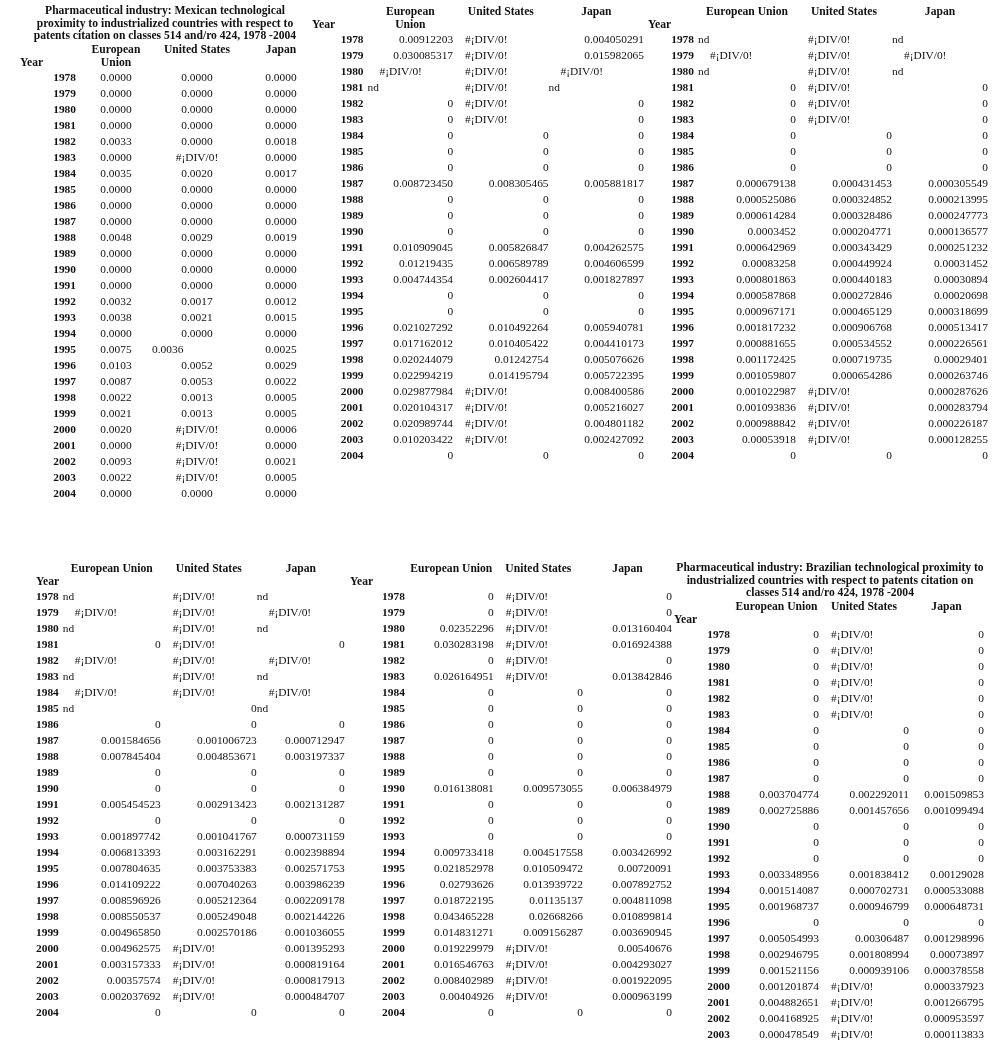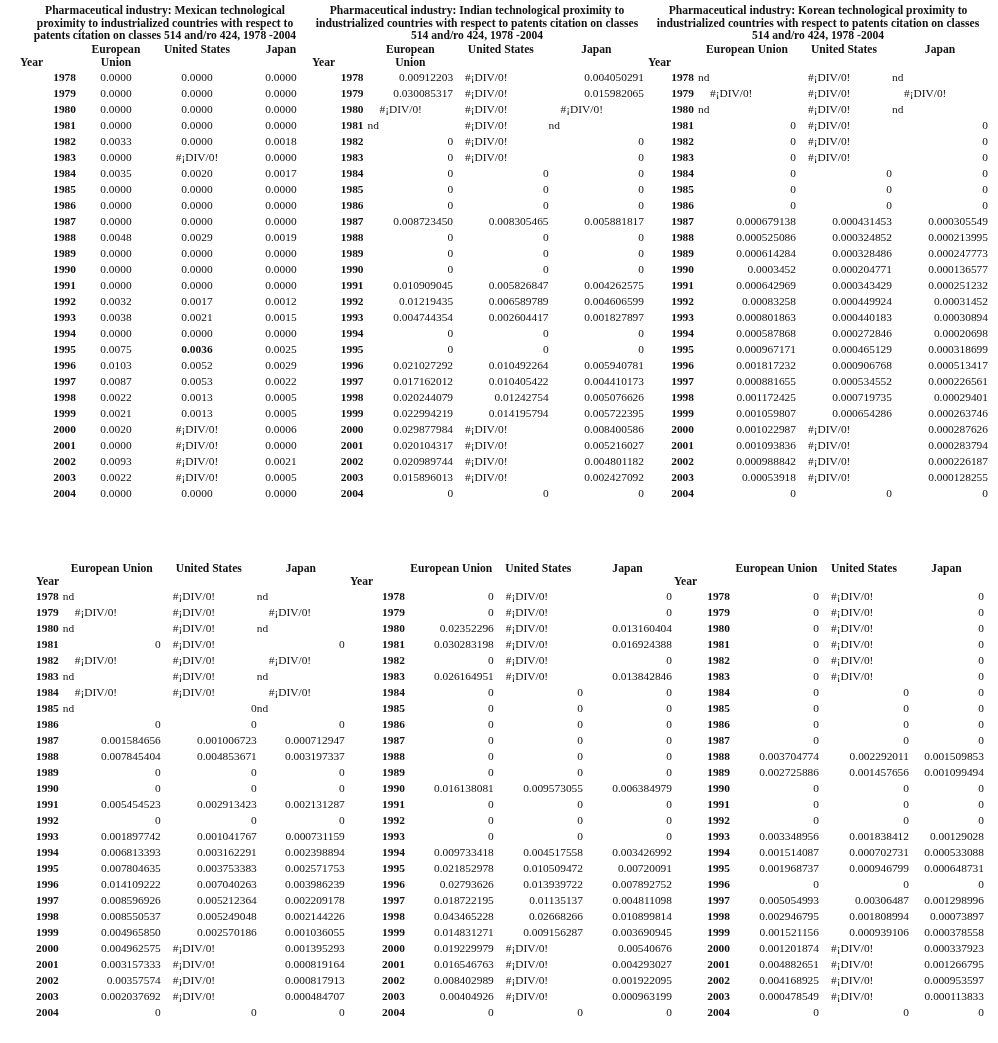--- a/index.html
+++ b/index.html
@@ -134,21 +134,21 @@
         </tr>
         <tr>
           <td class="yr" style="padding-right: 4px;">1994</td>
           <td style="text-align: center;">0.0000</td>
           <td style="text-align: center;">0.0000</td>
           <td style="text-align: center;">0.0000</td>
         </tr>
         <tr>
           <td class="yr" style="padding-right: 4px;">1995</td>
           <td style="text-align: center;">0.0075</td>
-          <td style="text-align: center; font-weight: bold;">0.0036</td>
+          <td style="">0.0036</td>
           <td style="text-align: center;">0.0025</td>
         </tr>
         <tr>
           <td class="yr" style="padding-right: 4px;">1996</td>
           <td style="text-align: center;">0.0103</td>
           <td style="text-align: center;">0.0052</td>
           <td style="text-align: center;">0.0029</td>
         </tr>
         <tr>
           <td class="yr" style="padding-right: 4px;">1997</td>
@@ -196,21 +196,20 @@
           <td class="yr" style="padding-right: 4px;">2004</td>
           <td style="text-align: center;">0.0000</td>
           <td style="text-align: center;">0.0000</td>
           <td style="text-align: center;">0.0000</td>
         </tr>
       </tbody>
   </table>
 </div>
 
 <div class="panel" style="left:312px; top:5px; width:332px;">
-  <div class="title" style="width:330px;">Pharmaceutical industry: Indian technological proximity to industrialized countries with respect to patents citation on classes 514 and/ro 424, 1978 -2004</div>
   <table>
     <thead>
       <tr>
         <th style="width:56px;"></th>
         <th style="width:86px;text-align:center;">European</th>
         <th style="width:96px;text-align:center;">United States</th>
         <th style="width:96px;text-align:center;">Japan</th>
       </tr>
       <tr>
         <th class="yearhdr">Year</th>
@@ -365,36 +364,35 @@
           <td class="num">0.005216027</td>
         </tr>
         <tr>
           <td class="yr" style="padding-right: 4px;">2002</td>
           <td class="num">0.020989744</td>
           <td class="txt" style="padding-left: 12px;">#¡DIV/0!</td>
           <td class="num">0.004801182</td>
         </tr>
         <tr>
           <td class="yr" style="padding-right: 4px;">2003</td>
-          <td class="num">0.015896013</td>
+          <td class="num">0.010203422</td>
           <td class="txt" style="padding-left: 12px;">#¡DIV/0!</td>
           <td class="num">0.002427092</td>
         </tr>
         <tr>
           <td class="yr" style="padding-right: 4px;">2004</td>
           <td class="num">0</td>
           <td class="num">0</td>
           <td class="num">0</td>
         </tr>
       </tbody>
   </table>
 </div>
 
 <div class="panel" style="left:648px; top:5px; width:340px;">
-  <div class="title" style="width:340px;">Pharmaceutical industry: Korean technological proximity to industrialized countries with respect to patents citation on classes 514 and/ro 424, 1978 -2004</div>
   <table>
     <thead>
       <tr>
         <th style="width:50px;"></th>
         <th style="width:98px;text-align:center;">European Union</th>
         <th style="width:96px;text-align:center;">United States</th>
         <th style="width:96px;text-align:center;">Japan</th>
       </tr>
       <tr>
         <th class="yearhdr">Year</th>
@@ -930,20 +928,21 @@
           <td class="yr" style="padding-right: 4px;">2004</td>
           <td class="num">0</td>
           <td class="num">0</td>
           <td class="num">0</td>
         </tr>
       </tbody>
   </table>
 </div>
 
 <div class="panel" style="left:674px; top:562px; width:312px;">
+  <div class="title" style="width:312px;">Pharmaceutical industry: Brazilian technological proximity to industrialized countries with respect to patents citation on classes 514 and/ro 424, 1978 -2004</div>
   <table>
     <thead>
       <tr>
         <th style="width:60px;"></th>
         <th style="width:85px;text-align:center;">European Union</th>
         <th style="width:90px;text-align:center;">United States</th>
         <th style="width:75px;text-align:center;">Japan</th>
       </tr>
       <tr>
         <th class="yearhdr">Year</th>

